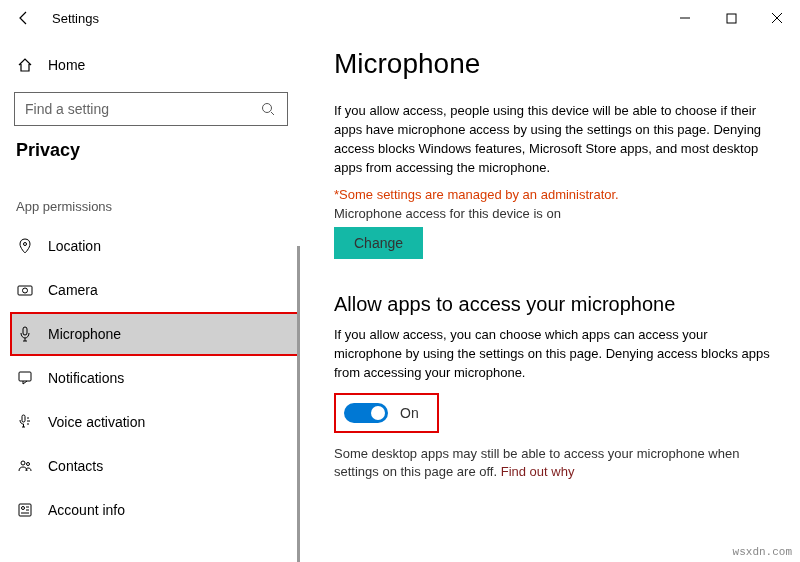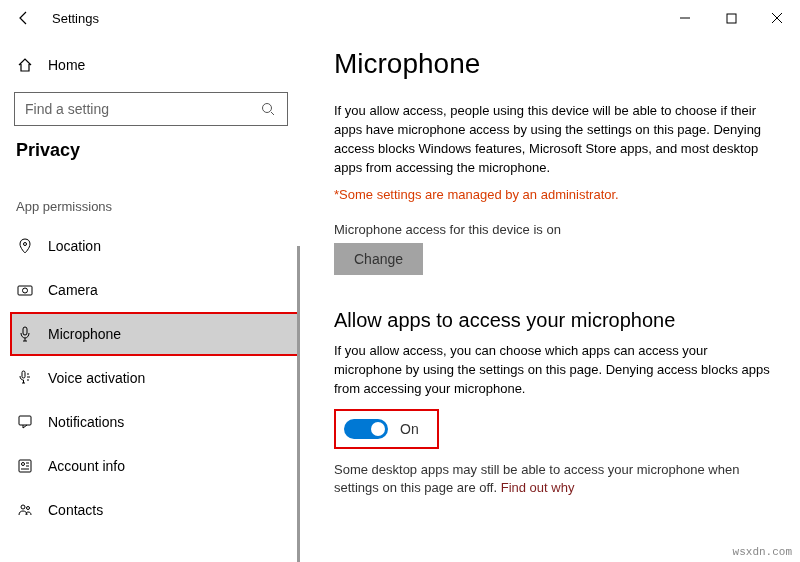--- a/index.html
+++ b/index.html
@@ -17,23 +17,23 @@
   .searchbox .ph { flex: 1; }
   .category-label { font-weight: 600; padding: 0 0 14px 4px; font-size: 18px; }
   .section-header { color: #555; font-size: 13px; padding: 24px 0 10px 4px; }
   .nav-item { display: flex; align-items: center; height: 44px; padding-left: 4px; gap: 14px; }
   .nav-item.selected { background: #d0d0d0; border: 2px solid #e00000; margin-right: 0px; margin-left: -2px; }
   .icon { width: 18px; height: 18px; display:flex; align-items:center; justify-content:center; }
   .content { flex: 1; padding: 12px 24px 0 34px; overflow: hidden; color: #333;}
   h1 { font-weight: 400; font-size: 28px; margin-bottom: 22px; color:#000;}
   h2 { font-weight: 400; font-size: 20px; margin-bottom: 10px; color:#000;}
   .desc { font-size: 13px; color: #000000; line-height: 1.45; margin-bottom: 10px; }
-  .warn { color: #d83b01; font-size: 13px; margin-bottom: 20px; }
+  .warn { color: #d83b01; font-size: 13px; margin-bottom: 4px; }
   .status-line { font-size: 13px; color: #333; margin-bottom: 6px; }
-  .change-btn { background: #a3a3a3; border: none; padding: 8px 20px; font-size: 14px; color:#333; margin-bottom: 34px;}
+  .change-btn { background: #14b8a6; border: none; padding: 8px 20px; font-size: 14px; color:#333; margin-bottom: 34px;}
   .toggle-wrap { display: inline-flex; align-items: center; gap: 12px; border: 2px solid #e00000; padding: 8px 18px 8px 8px; margin-bottom: 12px;}
   .toggle { width: 44px; height: 20px; background: #0078d4; border-radius: 10px; position: relative; }
   .toggle::after { content:''; position:absolute; right:3px; top:3px; width:14px; height:14px; background:#fff; border-radius:50%; }
   .link { color: #7f1d1d; }
   .footnote { font-size: 13px; color: #333; line-height: 1.4; }
   .watermark { position: absolute; bottom: 4px; right: 8px; font-size: 11px; color: #888; font-family: Liberation Mono, monospace; }
 </style>
 </head>
 <body>
 
@@ -109,58 +109,58 @@
           <svg width="16" height="16" viewBox="0 0 16 16">
             <rect x="6" y="1" width="4" height="8" rx="2" stroke="#000" fill="none"></rect>
             <path d="M4 7 C4 10 6 12 8 12 C10 12 12 10 12 7 M8 12 V15 M6 15 H10" stroke="#000" fill="none"></path>
           </svg>
         </span>
       <span>Microphone</span>
     </div>
     <div class="nav-item">
       <span class="icon">
           <svg width="16" height="16" viewBox="0 0 16 16">
+            <rect x="2" y="2" width="12" height="9" rx="1" stroke="#000" fill="none"></rect>
+            <path d="M6 11 L6 14 L10 11" stroke="#000" fill="none"></path>
+          </svg>
+        </span>
+      <span>Notifications</span>
+    </div>
+    <div class="nav-item">
+      <span class="icon">
+          <svg width="16" height="16" viewBox="0 0 16 16">
             <rect x="5" y="1" width="3" height="7" rx="1.5" stroke="#000" fill="none"></rect>
             <path d="M3 6 C3 9 5 10 6.5 10 M6.5 10 V13 M5 13 H8" stroke="#000" fill="none"></path>
             <path d="M10 4 L12 4 M10 7 L13 7 M10 10 L12 10" stroke="#000"></path>
           </svg>
         </span>
       <span>Voice activation</span>
     </div>
     <div class="nav-item">
       <span class="icon">
           <svg width="16" height="16" viewBox="0 0 16 16">
-            <rect x="2" y="2" width="12" height="9" rx="1" stroke="#000" fill="none"></rect>
-            <path d="M6 11 L6 14 L10 11" stroke="#000" fill="none"></path>
+            <circle cx="6" cy="5" r="2" stroke="#000" fill="none"></circle>
+            <path d="M2 13 C2 10 4 9 6 9 C8 9 10 10 10 13" stroke="#000" fill="none"></path>
+            <circle cx="11" cy="6" r="1.5" stroke="#000" fill="none"></circle>
+            <path d="M9 13 C9 11 10 10 11 10 C13 10 14 11 14 13" stroke="#000" fill="none"></path>
           </svg>
         </span>
-      <span>Notifications</span>
+      <span>Contacts</span>
     </div>
     <div class="nav-item">
       <span class="icon">
           <svg width="16" height="16" viewBox="0 0 16 16">
             <rect x="2" y="2" width="12" height="12" rx="1" stroke="#000" fill="none"></rect>
             <circle cx="6" cy="6" r="1.5" stroke="#000" fill="none"></circle>
             <line x1="9" y1="5" x2="12" y2="5" stroke="#000"></line>
             <line x1="9" y1="8" x2="12" y2="8" stroke="#000"></line>
             <line x1="4" y1="11" x2="12" y2="11" stroke="#000"></line>
           </svg>
         </span>
       <span>Account info</span>
-    </div>
-    <div class="nav-item">
-      <span class="icon">
-          <svg width="16" height="16" viewBox="0 0 16 16">
-            <circle cx="6" cy="5" r="2" stroke="#000" fill="none"></circle>
-            <path d="M2 13 C2 10 4 9 6 9 C8 9 10 10 10 13" stroke="#000" fill="none"></path>
-            <circle cx="11" cy="6" r="1.5" stroke="#000" fill="none"></circle>
-            <path d="M9 13 C9 11 10 10 11 10 C13 10 14 11 14 13" stroke="#000" fill="none"></path>
-          </svg>
-        </span>
-      <span>Contacts</span>
     </div>
     <div class="sidebar-scroll"></div>
   </div>
 
   <div class="content">
     <h1>Microphone</h1>
 
     <p class="desc">If you allow access, people using this device will be able to choose if their apps have microphone access by using the settings on this page. Denying access blocks Windows features, Microsoft Store apps, and most desktop apps from accessing the microphone.</p>
     <p class="warn">*Some settings are managed by an administrator.</p>
     <p class="status-line">Microphone access for this device is on</p>

